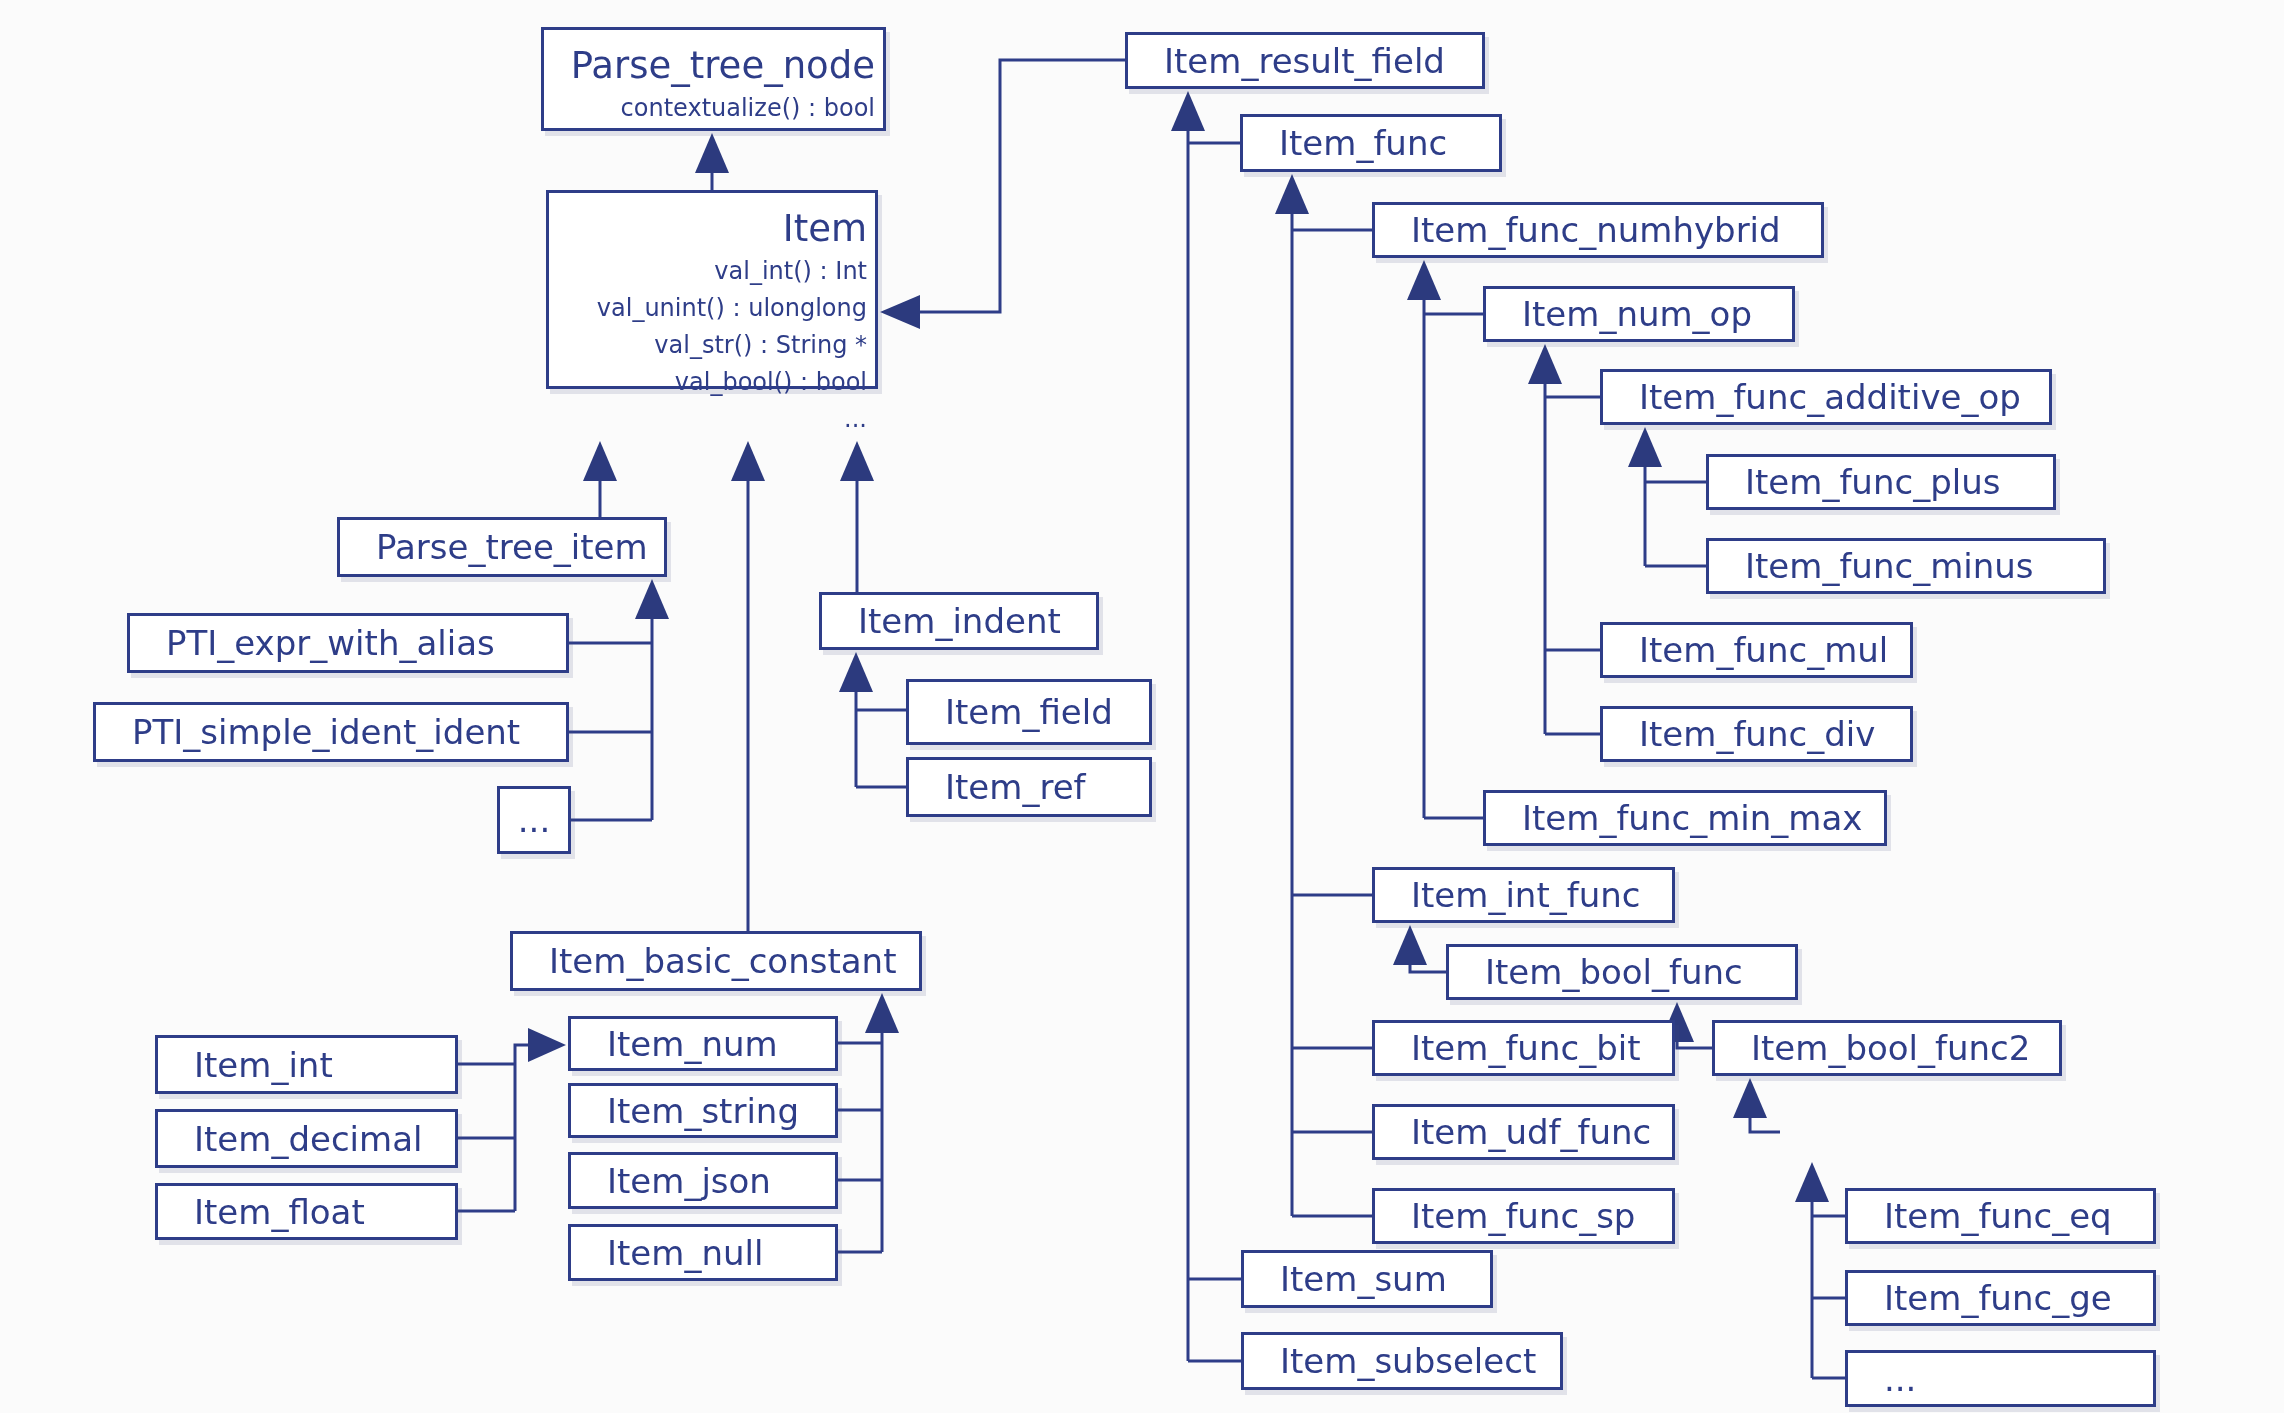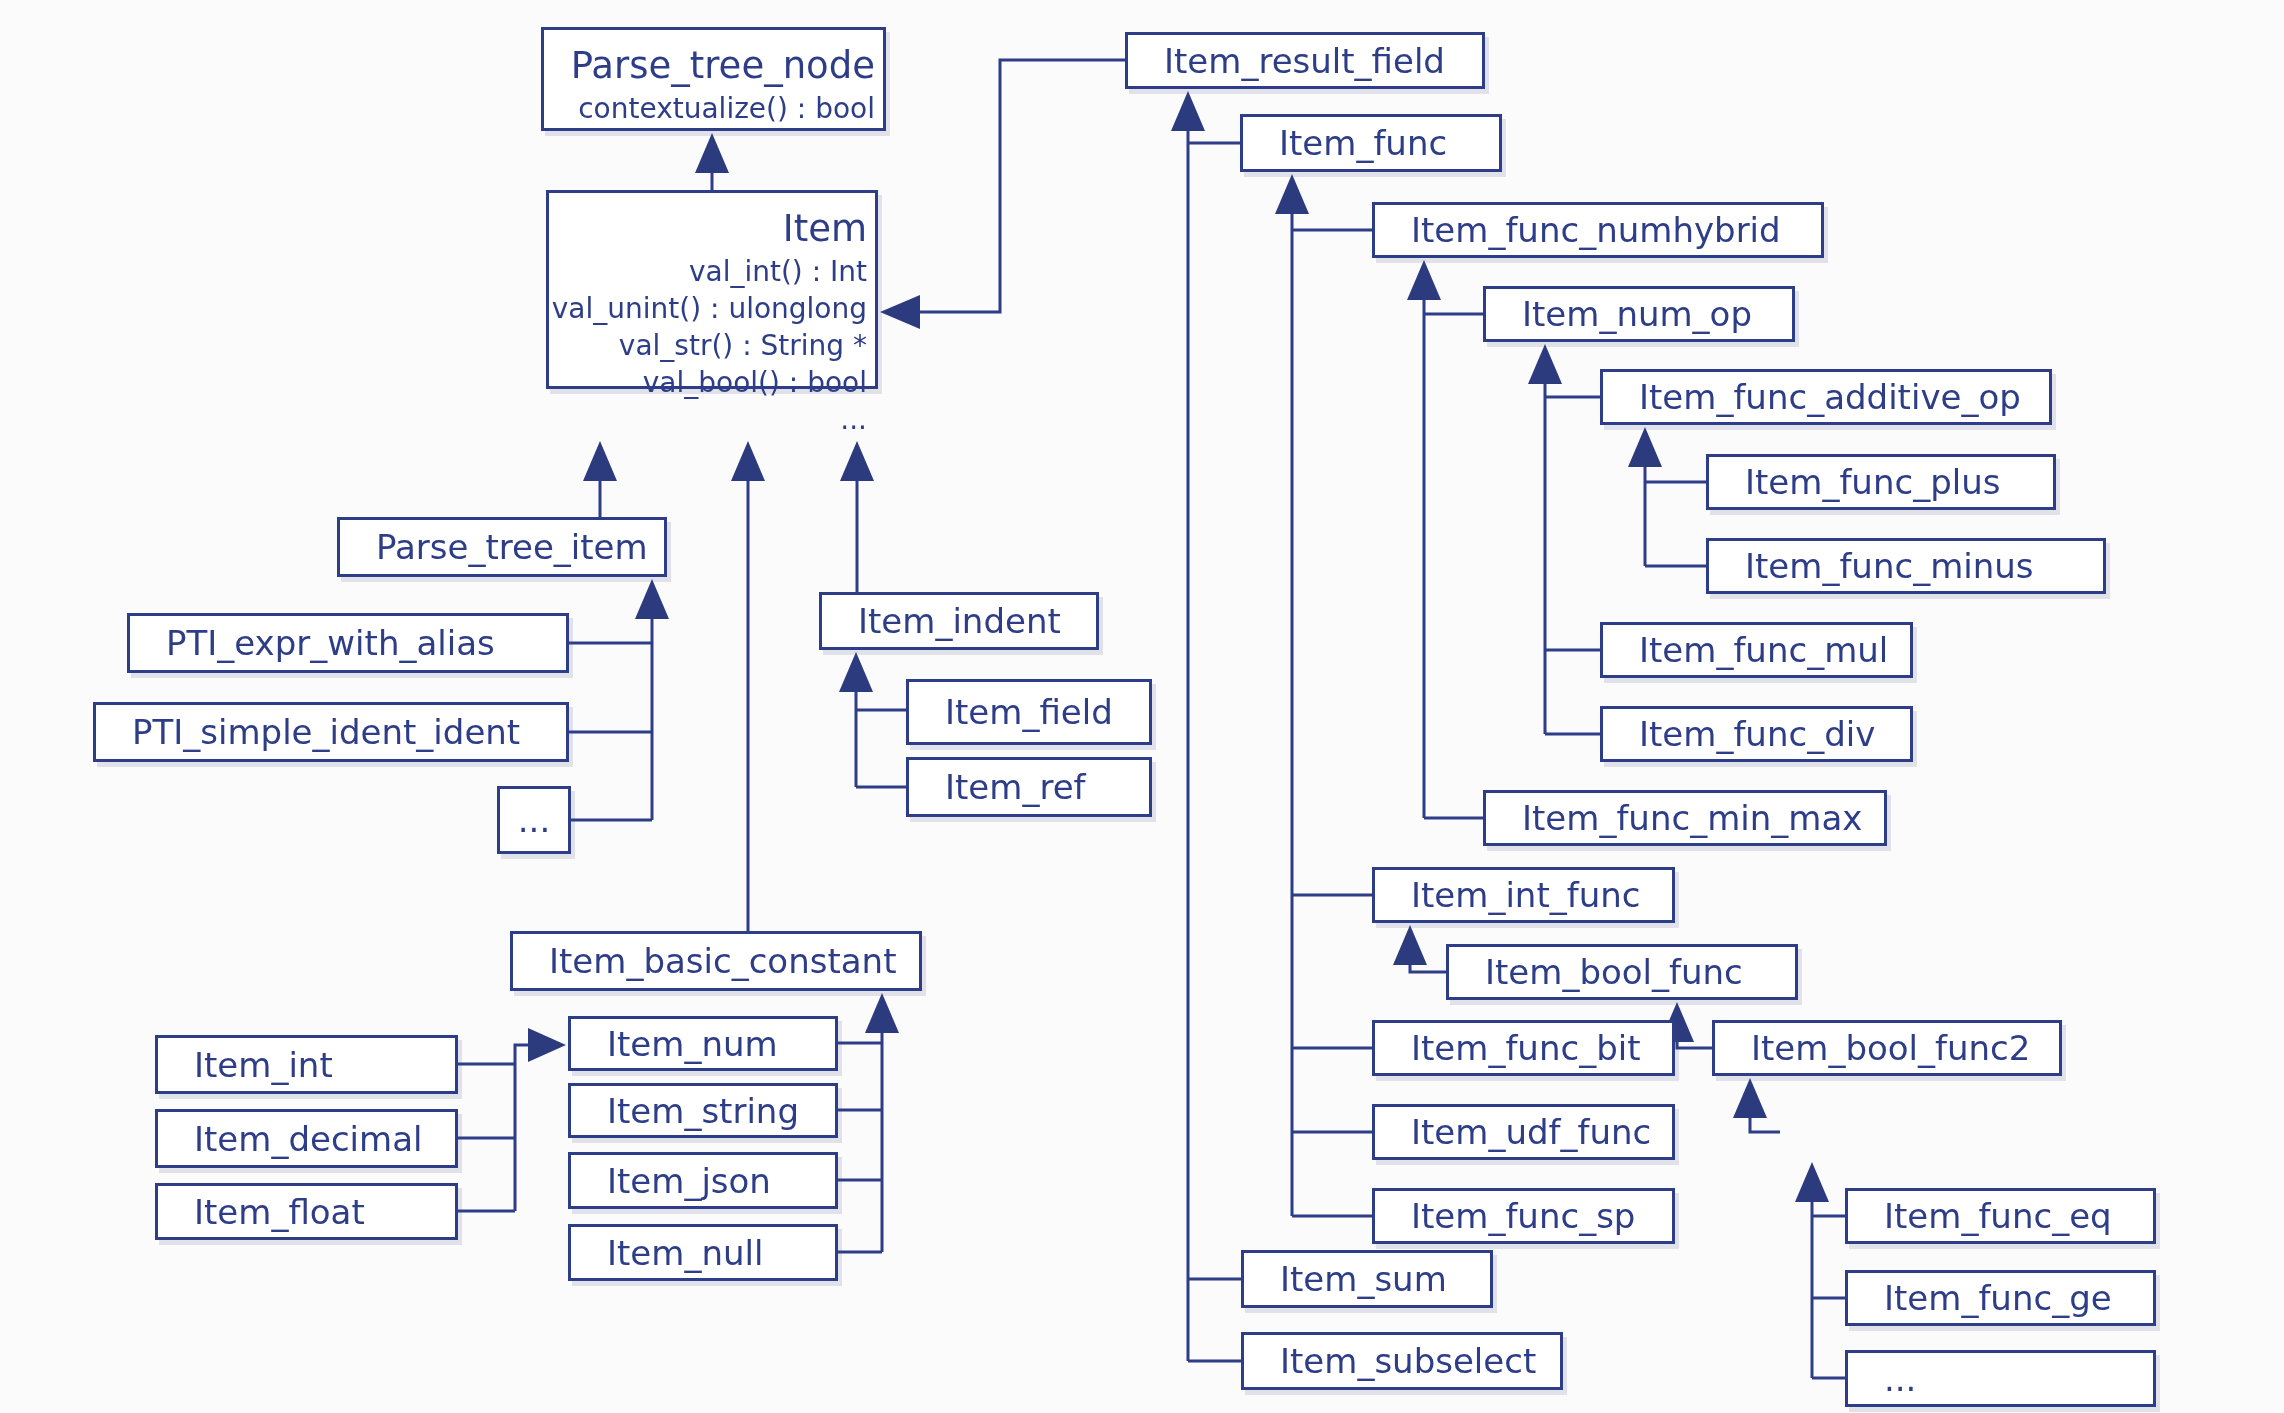--- a/index.html
+++ b/index.html
@@ -25,21 +25,21 @@
     padding:0 8px 0 36px;
     box-shadow:4px 5px 0 rgba(70,80,130,.14);
     font-size:34px;white-space:nowrap;line-height:1;
   }
   .node.center{justify-content:center;padding:0 4px}
   .node.multi{
     flex-direction:column;align-items:flex-end;justify-content:flex-start;
     padding:12px 8px 0 28px;
   }
   .node .title{font-size:37px;line-height:48px}
-  .node .member{font-size:28px;line-height:37px}
+  .node .member{font-size:24px;line-height:37px}
 </style>
 </head>
 <body>
 
 <div class="canvas">
 
   <svg class="wires" viewBox="0 0 2284 1413">
 
     <g>
       <polyline points="712,190 712,171"></polyline>

